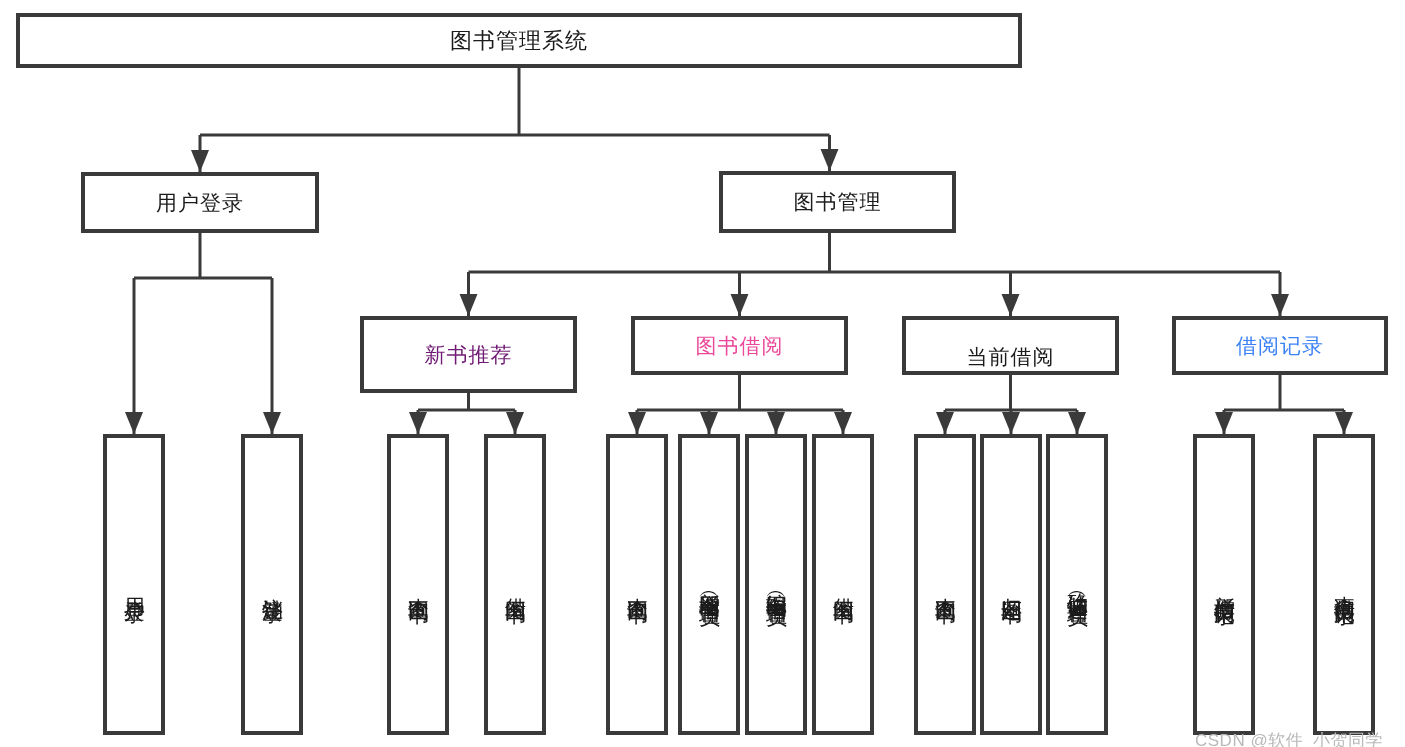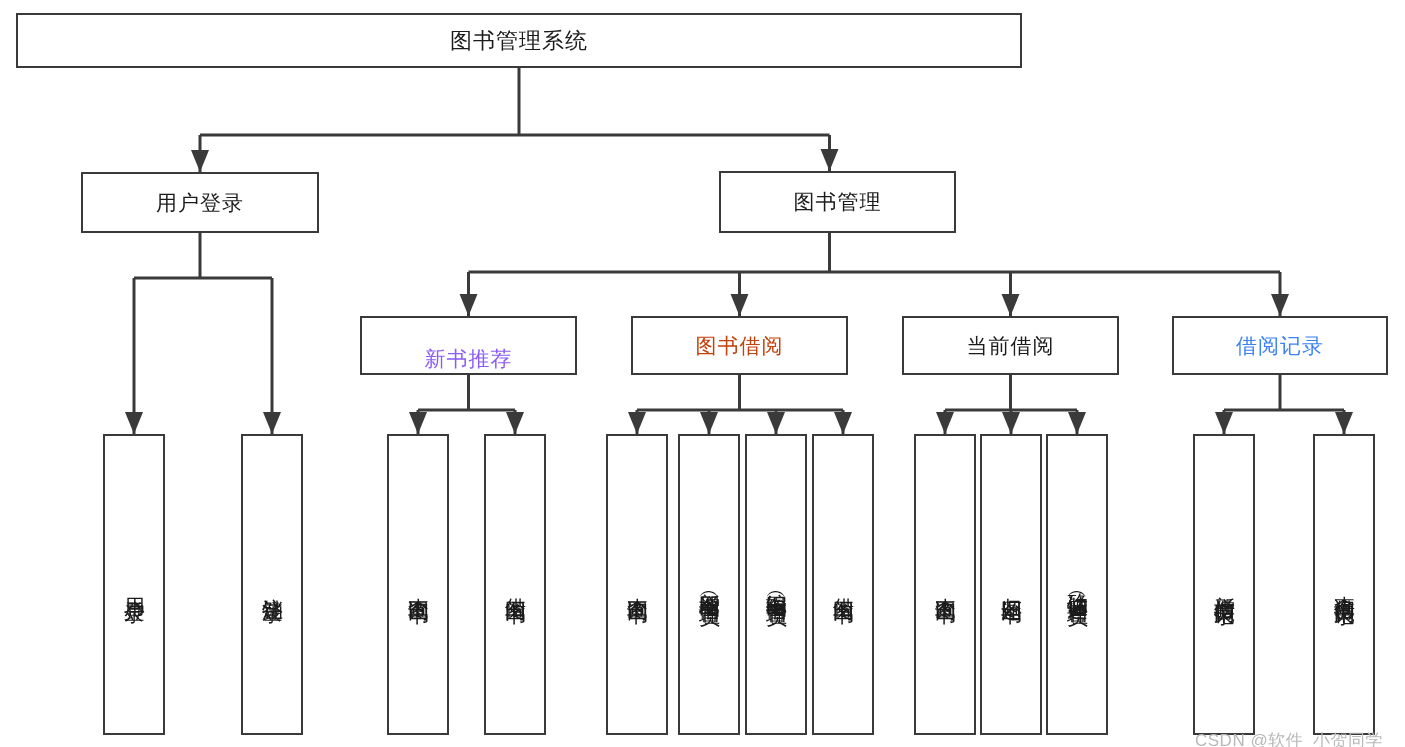--- a/index.html
+++ b/index.html
@@ -1,19 +1,19 @@
 <!DOCTYPE html>
 <html><head>
 <meta charset="utf-8">
 <style>
   html,body{margin:0;padding:0;background:#ffffff;}
   body{font-family:"Liberation Sans","DejaVu Sans",sans-serif;}
   #stage{position:relative;width:1405px;height:747px;background:#ffffff;overflow:hidden;}
   #wires{position:absolute;left:0;top:0;width:1405px;height:747px;}
-  .node{position:absolute;box-sizing:border-box;background:#ffffff;border:2px solid #4d7c0f;
+  .node{position:absolute;box-sizing:border-box;background:#ffffff;border:4px solid #4d7c0f;
         display:flex;align-items:center;justify-content:center;color:#1b1b1b;}
   .node.h{font-size:21px;letter-spacing:1px;}
   .node.root{font-size:22px;}
   .node.v{padding:10px 2px;}
   .vtext{writing-mode:vertical-rl;text-orientation:upright;font-size:21px;line-height:1.18;
          letter-spacing:2px;white-space:nowrap;}
   .watermark{position:absolute;font-size:17px;color:#b9b9b9;white-space:nowrap;letter-spacing:.5px;}
 </style>
 </head>
 <body>
@@ -76,27 +76,27 @@
   <div id="nodes">
       <div class="node h root" style="left: 16px; top: 13px; width: 1006px; height: 55px; border-color: rgb(58, 58, 58); color: rgb(27, 27, 27);">
         <span>图书管理系统</span>
       </div>
       <div class="node h" style="left: 81px; top: 172px; width: 238px; height: 61px; border-color: rgb(58, 58, 58); color: rgb(27, 27, 27);">
         <span>用户登录</span>
       </div>
       <div class="node h" style="left: 711px; top: 171px; width: 237px; height: 62px; border-color: rgb(58, 58, 58); color: rgb(27, 27, 27); margin-left: 8px;">
         <span>图书管理</span>
       </div>
-      <div class="node h" style="left: 360px; top: 316px; width: 217px; height: 59px; border-color: rgb(58, 58, 58); color: #8b5cf6; align-items: flex-end;">
+      <div class="node h" style="left: 360px; top: 316px; width: 217px; height: 77px; border-color: rgb(58, 58, 58); color: #701a75;">
         <span>新书推荐</span>
       </div>
-      <div class="node h" style="left: 631px; top: 316px; width: 217px; height: 59px; border-color: rgb(58, 58, 58); color: #c2410c;">
+      <div class="node h" style="left: 631px; top: 316px; width: 217px; height: 59px; border-color: rgb(58, 58, 58); color: #ec4899;">
         <span>图书借阅</span>
       </div>
-      <div class="node h" style="left: 902px; top: 316px; width: 217px; height: 59px; border-color: rgb(58, 58, 58); color: rgb(27, 27, 27);">
+      <div class="node h" style="left: 902px; top: 316px; width: 217px; height: 59px; border-color: rgb(58, 58, 58); color: rgb(27, 27, 27); align-items: flex-end;">
         <span>当前借阅</span>
       </div>
       <div class="node h" style="left: 1172px; top: 316px; width: 216px; height: 59px; border-color: rgb(58, 58, 58); color: #3b82f6;">
         <span>借阅记录</span>
       </div>
       <div class="node v" style="left: 103px; top: 434px; width: 62px; height: 301px; border-color: rgb(58, 58, 58); color: rgb(27, 27, 27);">
         <span class="vtext">用户登录</span>
       </div>
       <div class="node v" style="left: 241px; top: 434px; width: 62px; height: 301px; border-color: rgb(58, 58, 58); color: rgb(27, 27, 27);">
         <span class="vtext">注销登录</span>

